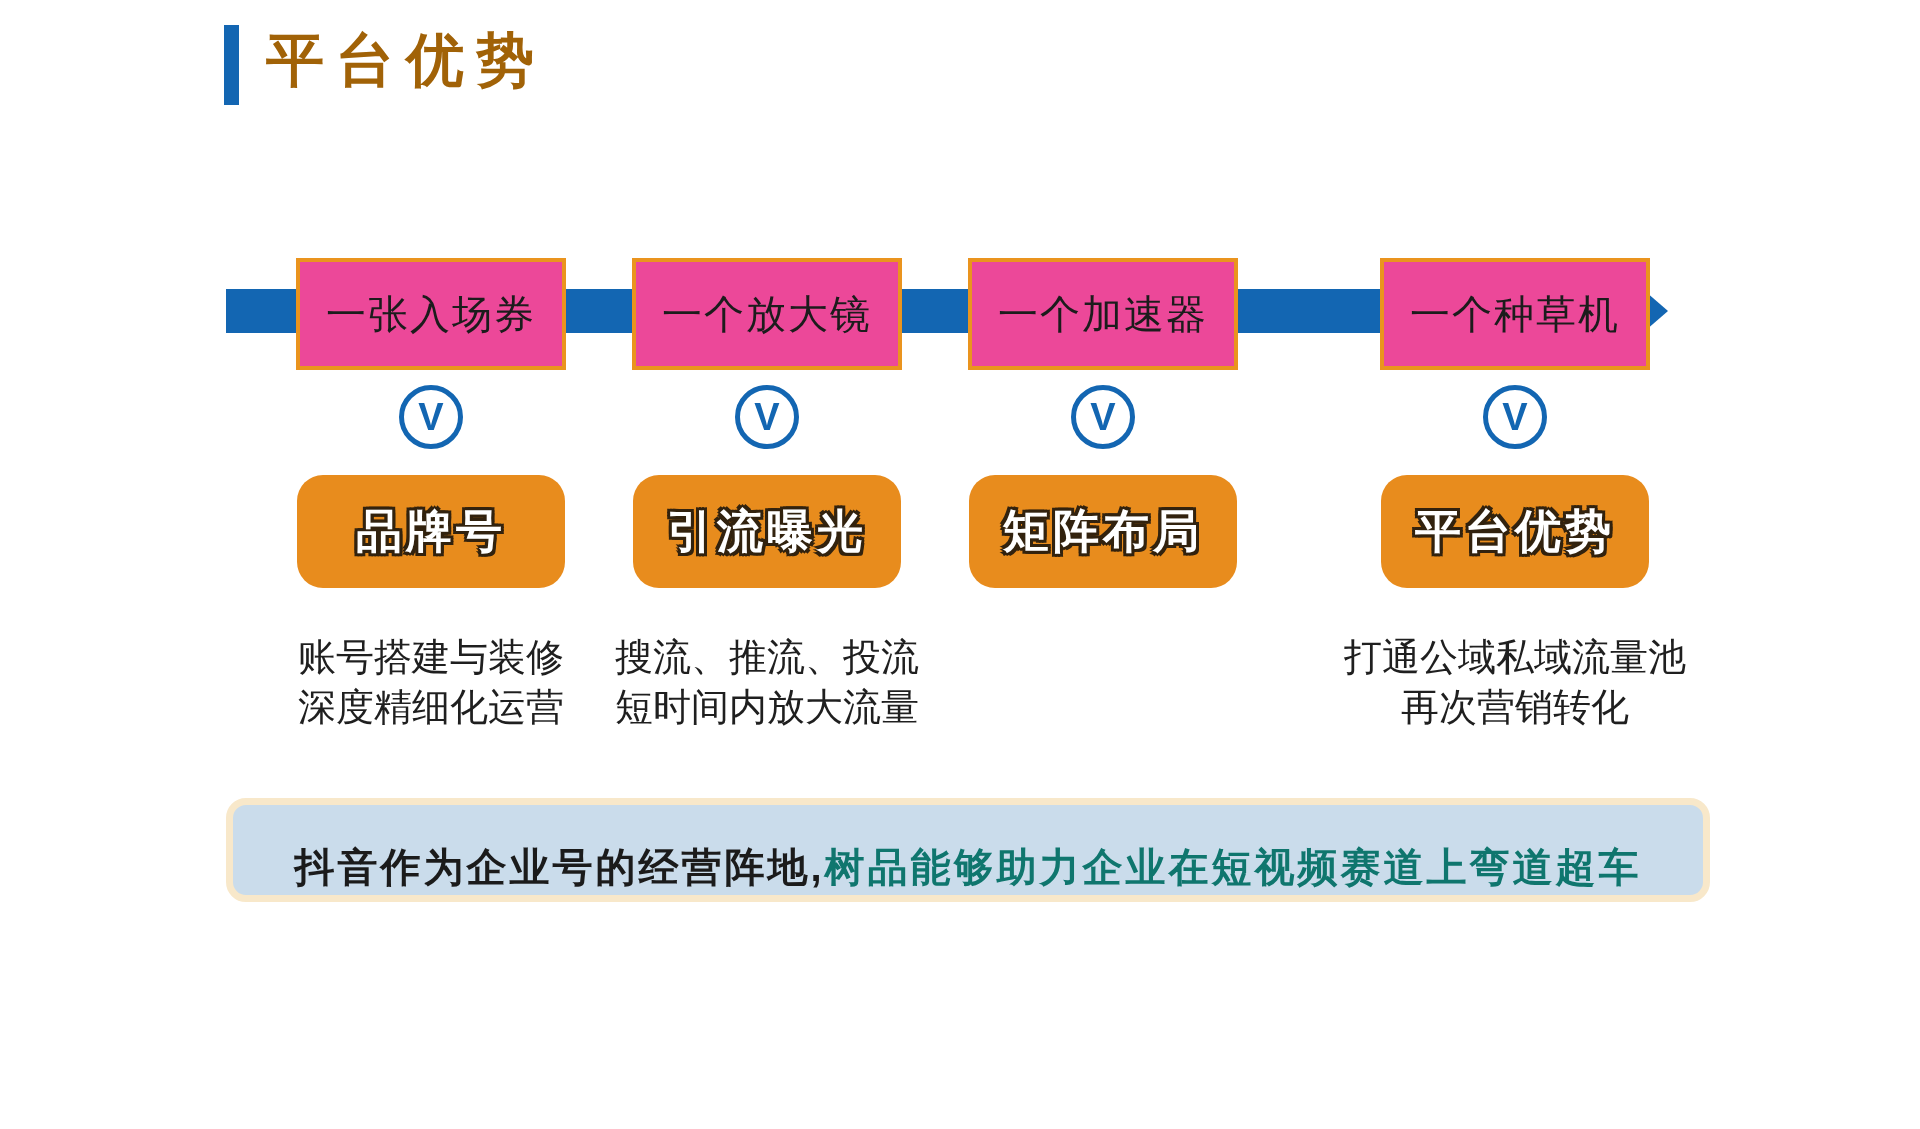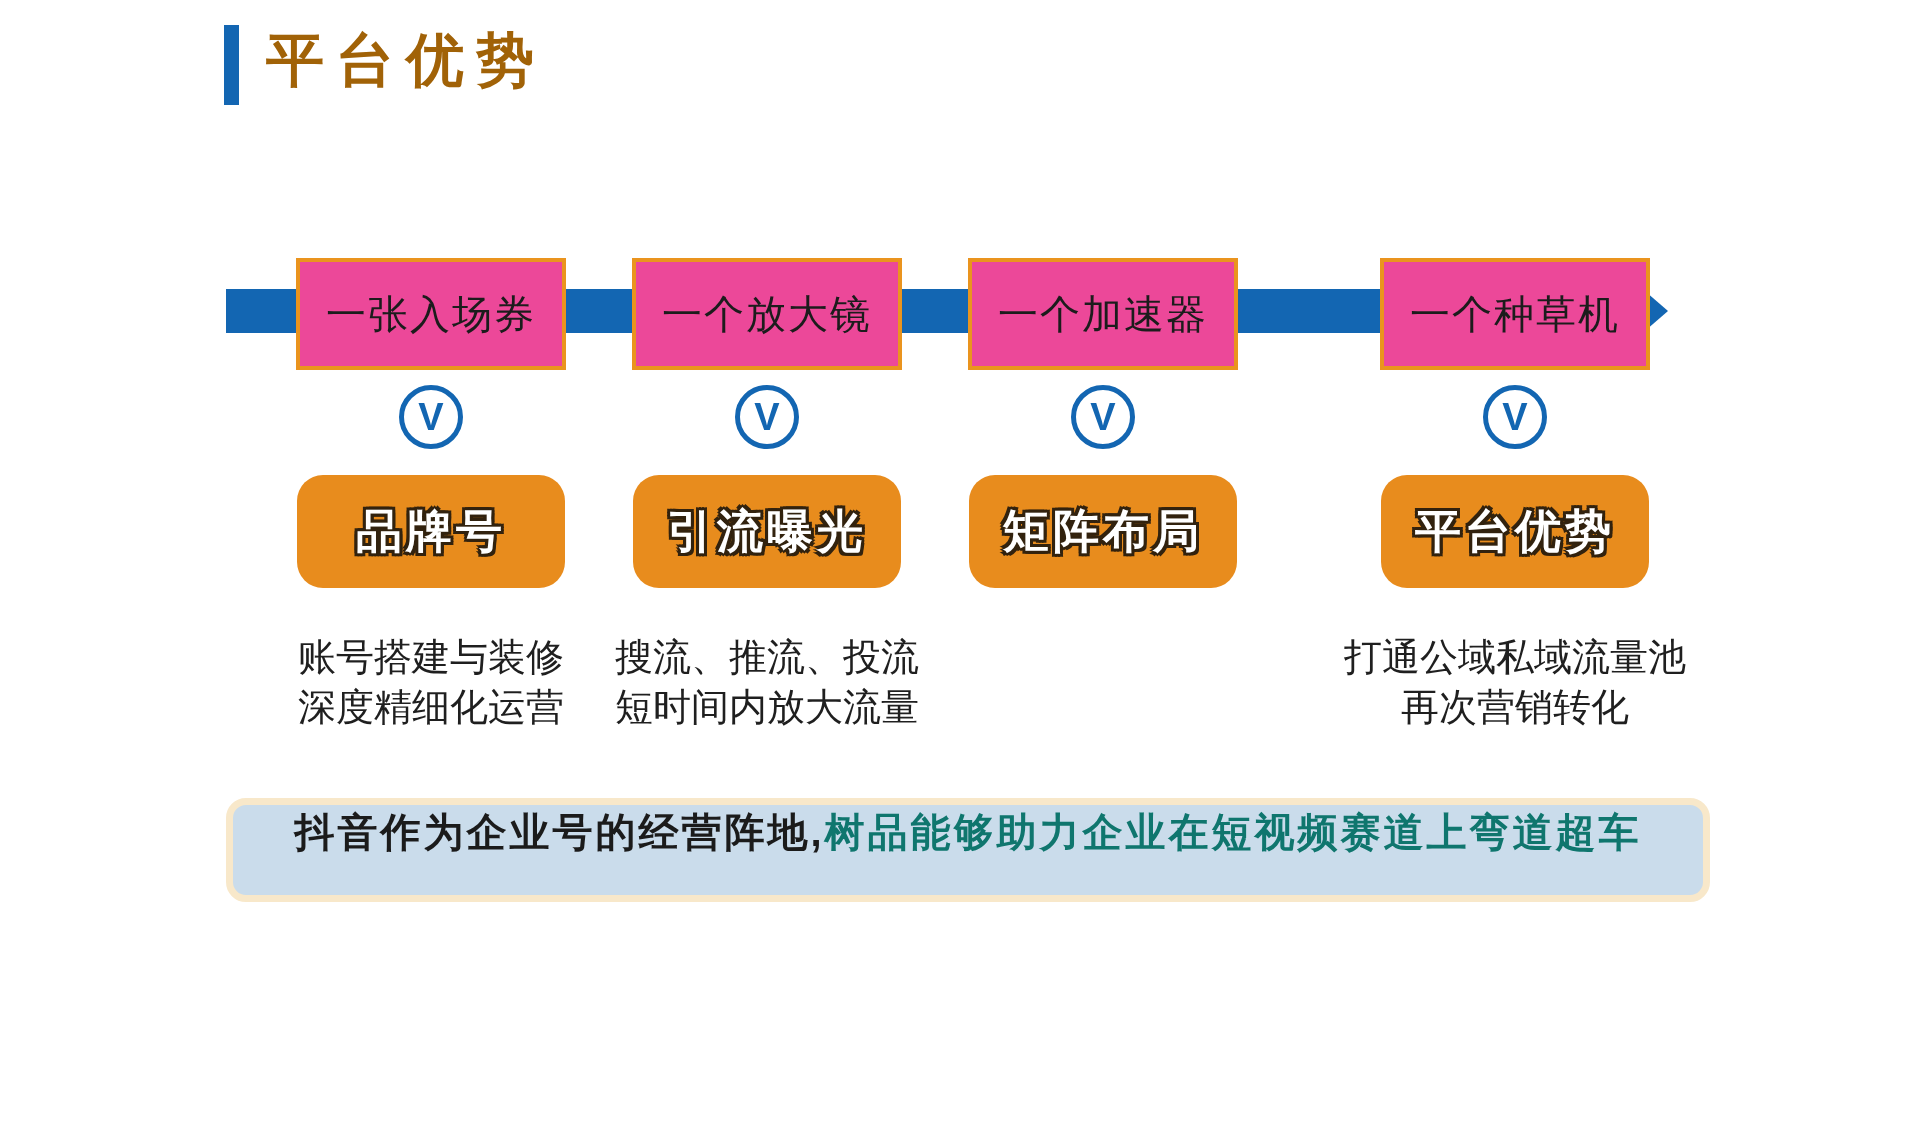--- a/index.html
+++ b/index.html
@@ -72,21 +72,21 @@
   .desc p {
     margin:0; font-size:38px; line-height:50px; font-weight:500;
     color:#1f1f1f; white-space:nowrap; text-align:center;
   }
 
   
   .banner {
     position:absolute; left:226px; top:798px; width:1484px; height:104px;
     box-sizing:border-box; background:#CADCEB;
     border:7px solid #F8E8CA; border-radius:20px;
-    display:flex; align-items:flex-start; justify-content:center;
+    display:flex; align-items:flex-end; justify-content:center;
     font-size:40px; font-weight:bold; letter-spacing:3px; white-space:nowrap;
   }
   .banner .seg-black  { color:#1b1b1b; }
   .banner .seg-orange { color:#0f766e; }
 </style>
 </head>
 <body>
 
 <div class="page">
 

